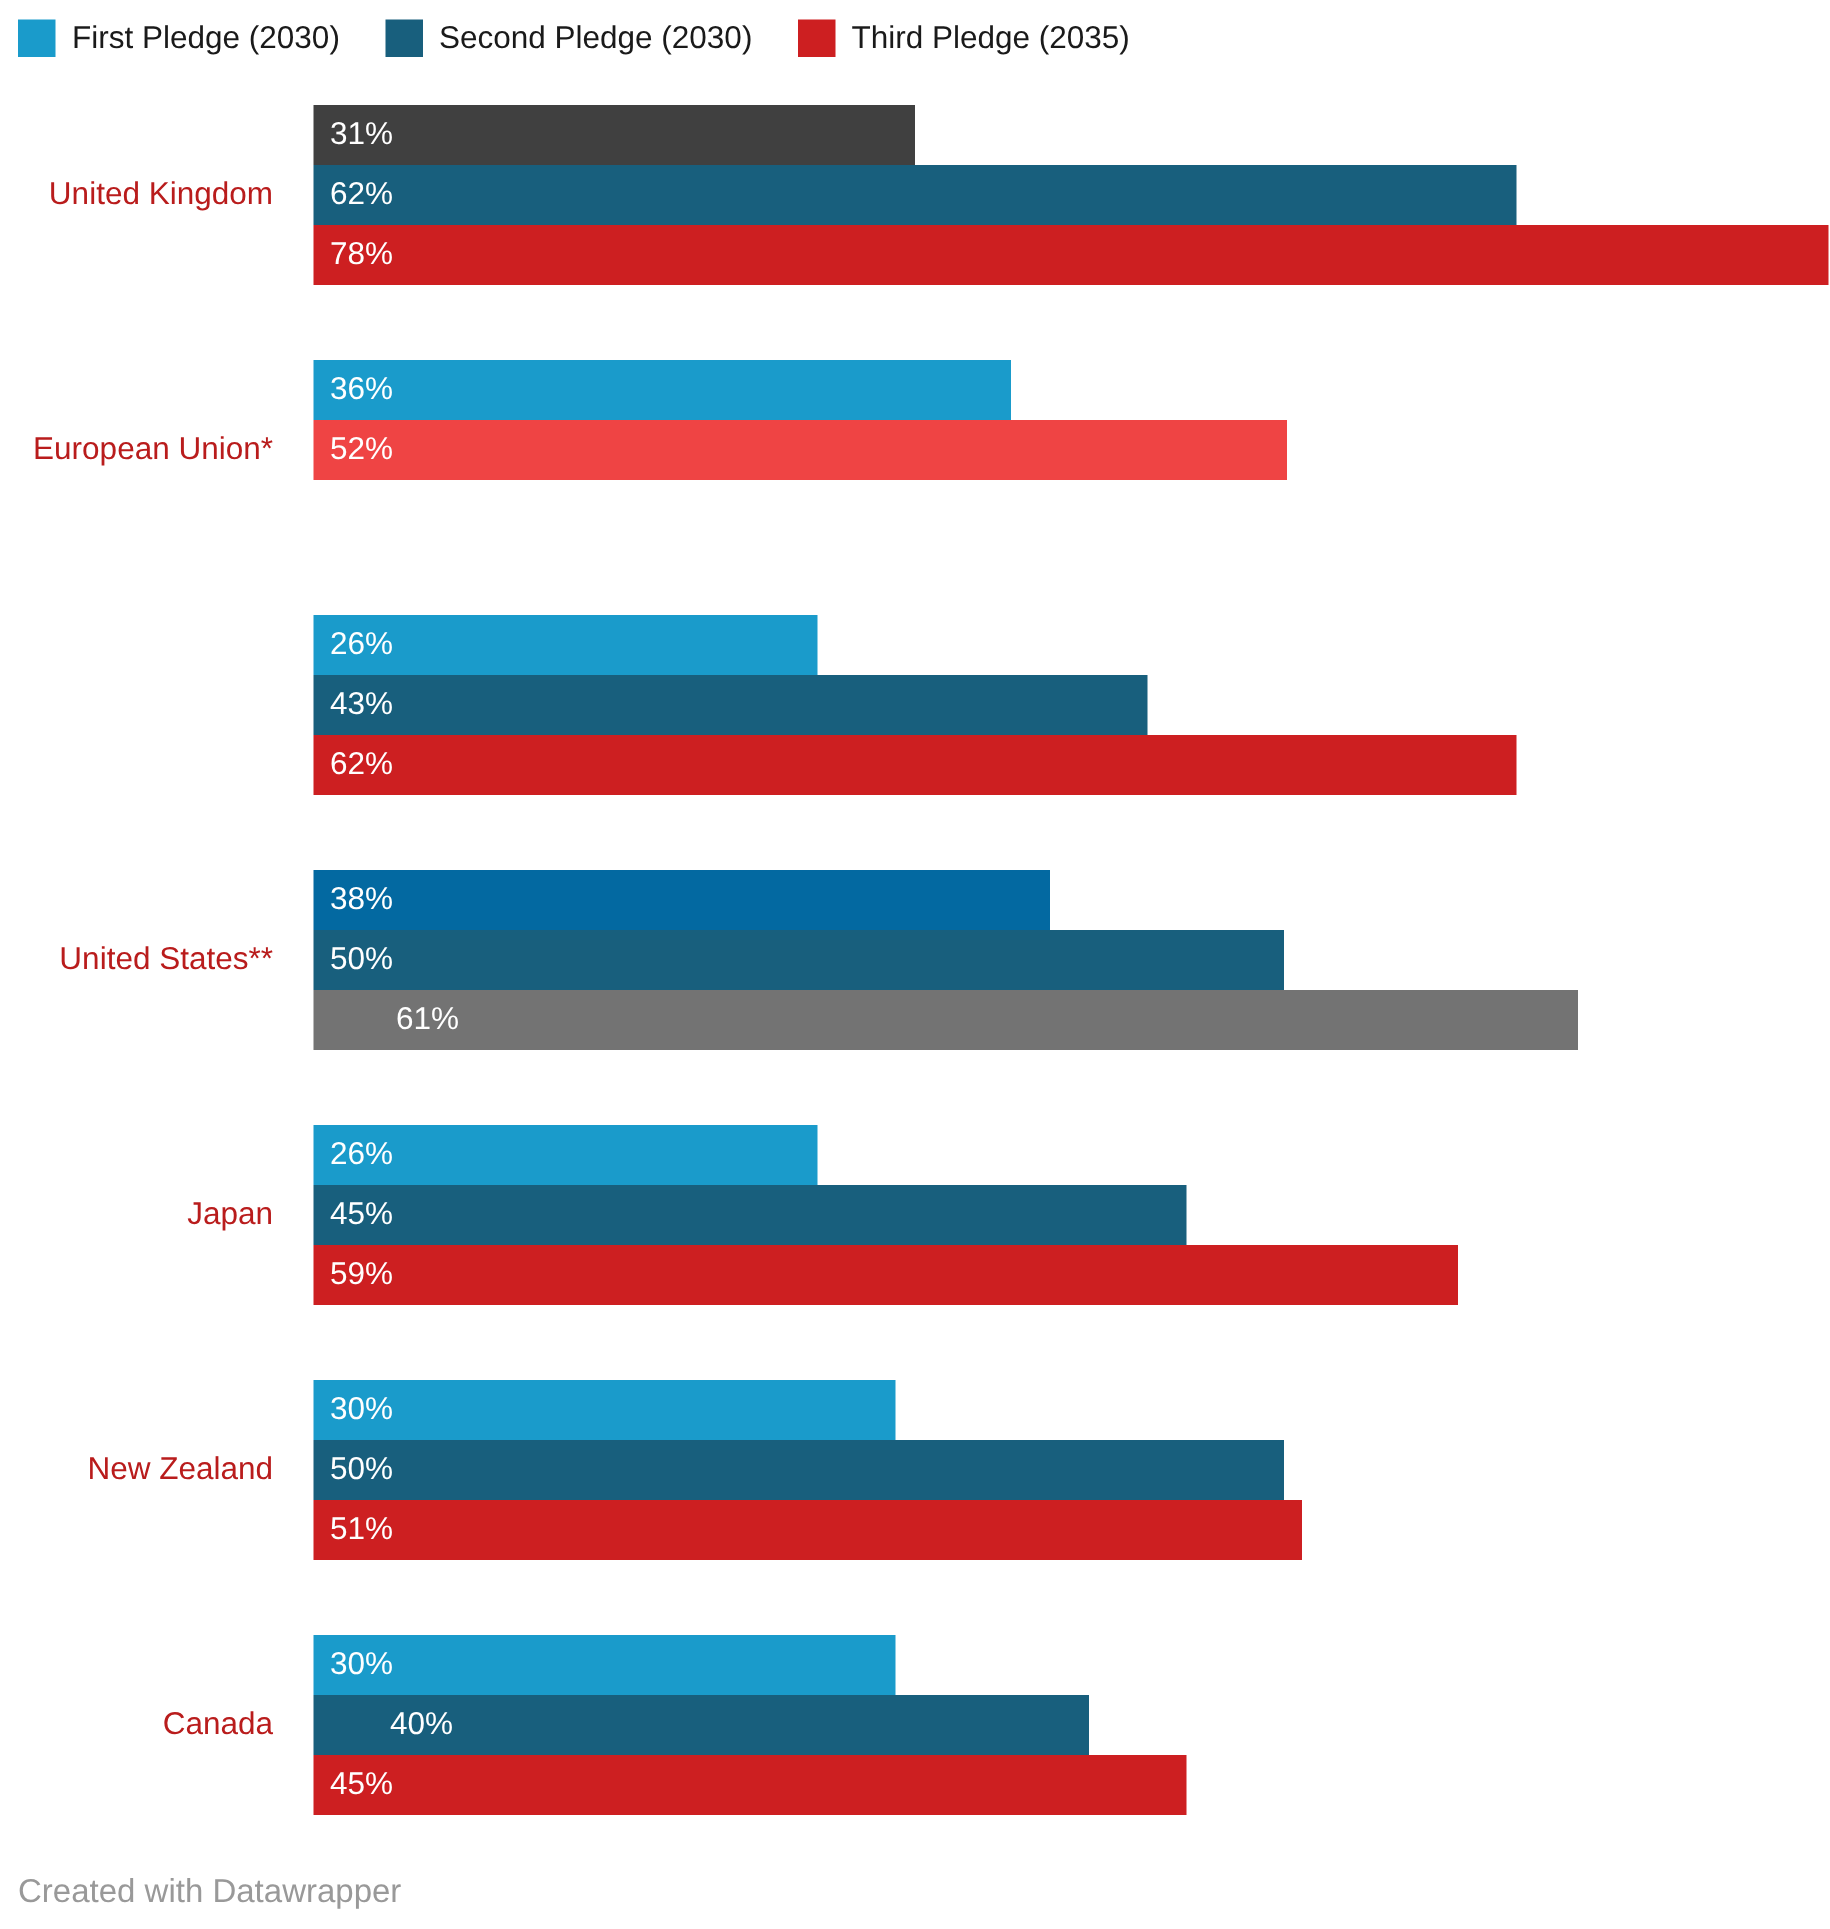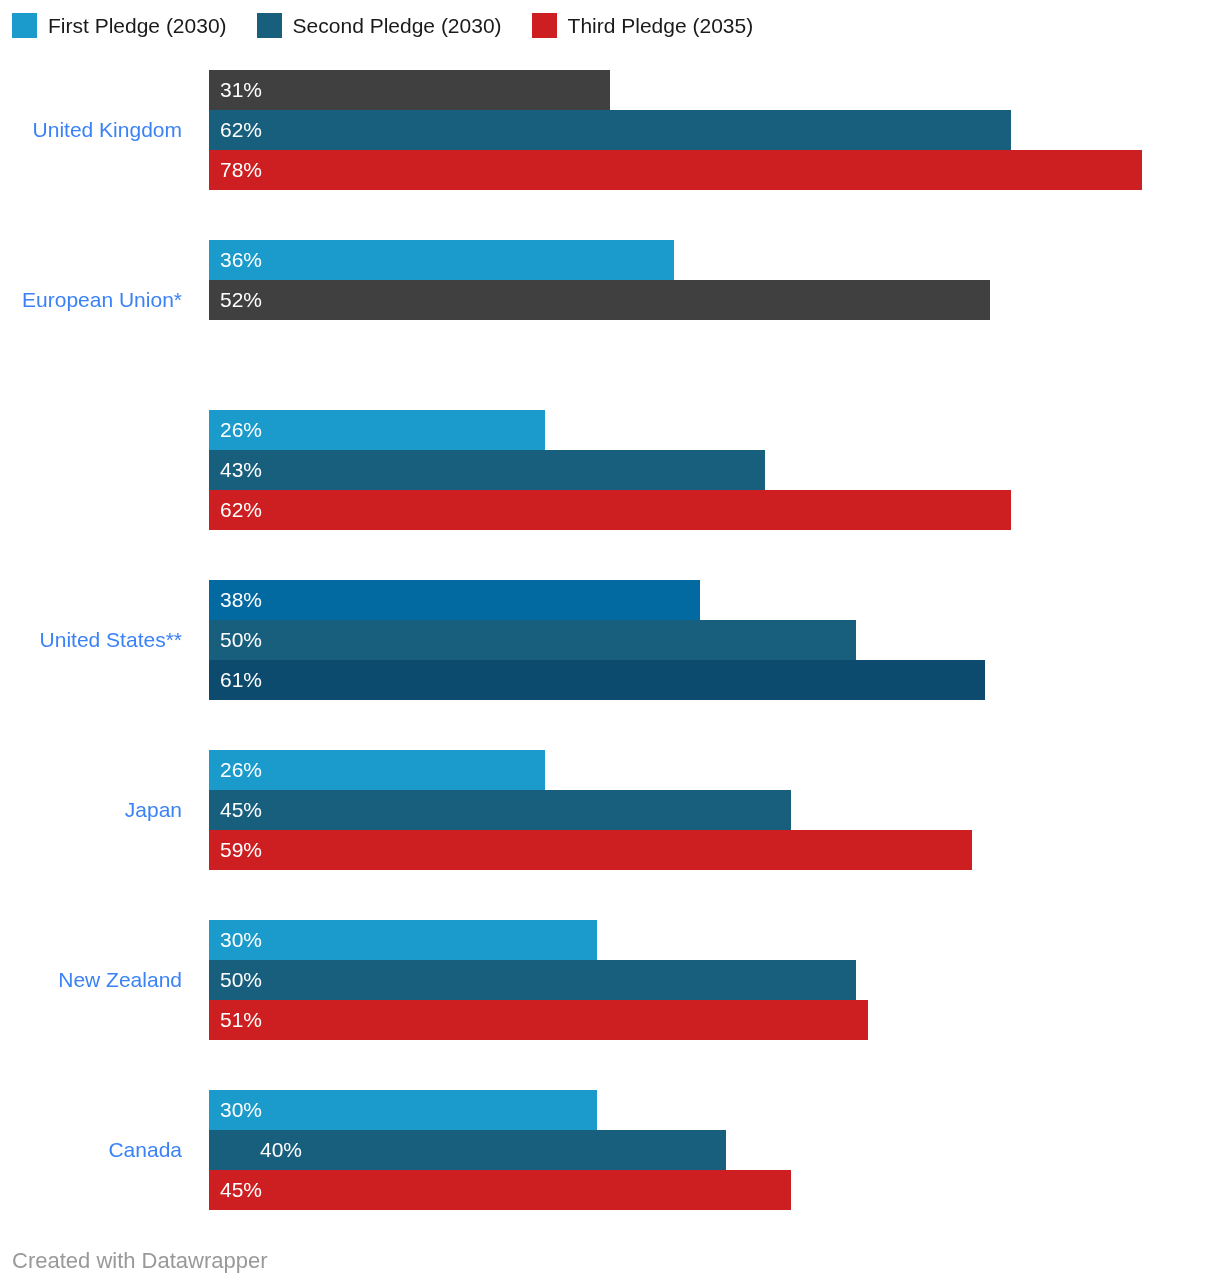--- a/index.html
+++ b/index.html
@@ -58,21 +58,21 @@
   }
   .group-label {
     position: absolute;
     left: 0;
     width: 182px;
     top: 50px;
     height: 40px;
     line-height: 40px;
     text-align: right;
     font-size: 21px;
-    color: #3b82f6;
+    color: #b91c1c;
     white-space: nowrap;
   }
   .bars {
     position: absolute;
     left: 209px;
     top: 10px;
     right: 0;
   }
   .bar-row {
     height: 40px;
@@ -129,36 +129,36 @@
           <div class="bar" style="background: #404040; width: 400.83px;">
             <span class="bar-value">31%</span>
           </div>
         </div>
         <div class="bar-row">
           <div class="bar" style="background: rgb(24, 95, 125); width: 801.66px;">
             <span class="bar-value">62%</span>
           </div>
         </div>
         <div class="bar-row">
-          <div class="bar" style="background: rgb(205, 31, 33); width: 933px;">
+          <div class="bar" style="background: rgb(205, 31, 33); width: 1010px;">
             <span class="bar-value">78%</span>
           </div>
         </div>
       </div>
     </div>
     <div class="group">
       <div class="group-label">European Union*</div>
       <div class="bars">
         <div class="bar-row">
           <div class="bar" style="background: rgb(26, 155, 203); width: 465.48px;">
             <span class="bar-value">36%</span>
           </div>
         </div>
         <div class="bar-row">
-          <div class="bar" style="background: #404040; width: 781px;">
+          <div class="bar" style="background: #ef4444; width: 649px;">
             <span class="bar-value">52%</span>
           </div>
         </div>
       </div>
     </div>
     <div class="group">
       <div class="bars">
         <div class="bar-row">
           <div class="bar" style="background: rgb(26, 155, 203); width: 336.18px;">
             <span class="bar-value">26%</span>
@@ -183,21 +183,21 @@
           <div class="bar" style="background: #0369a1; width: 491.34px;">
             <span class="bar-value">38%</span>
           </div>
         </div>
         <div class="bar-row">
           <div class="bar" style="background: rgb(24, 95, 125); width: 646.5px;">
             <span class="bar-value">50%</span>
           </div>
         </div>
         <div class="bar-row">
-          <div class="bar" style="background: #0c4a6e; width: 776px;">
+          <div class="bar" style="background: #737373; width: 843px; padding-left: 44px;">
             <span class="bar-value">61%</span>
           </div>
         </div>
       </div>
     </div>
     <div class="group">
       <div class="group-label">Japan</div>
       <div class="bars">
         <div class="bar-row">
           <div class="bar" style="background: rgb(26, 155, 203); width: 336.18px;">

